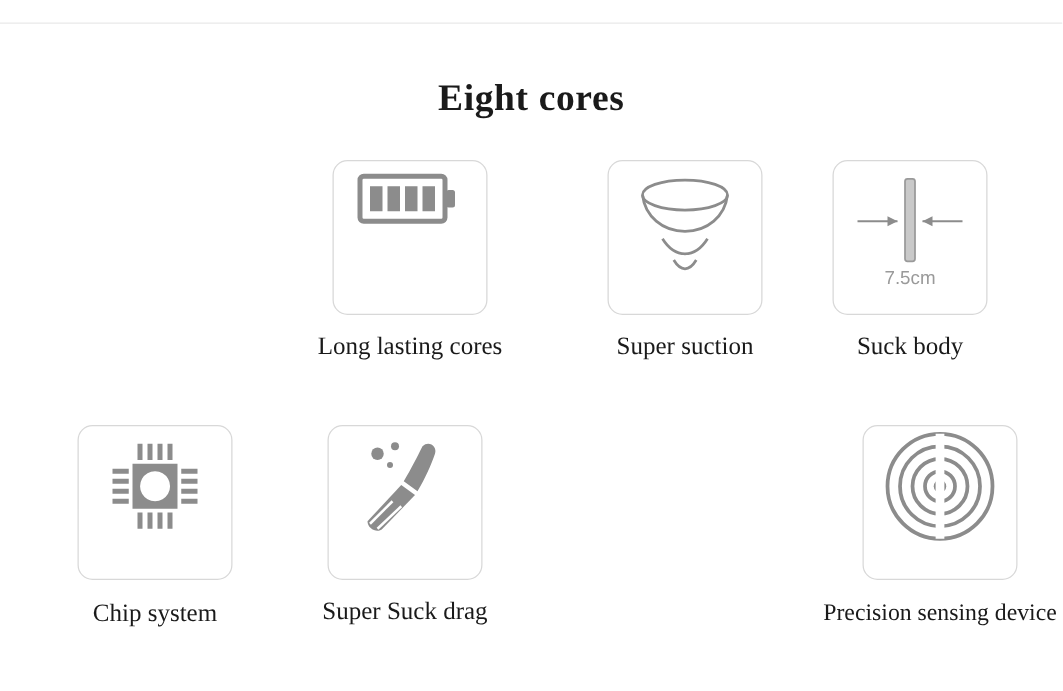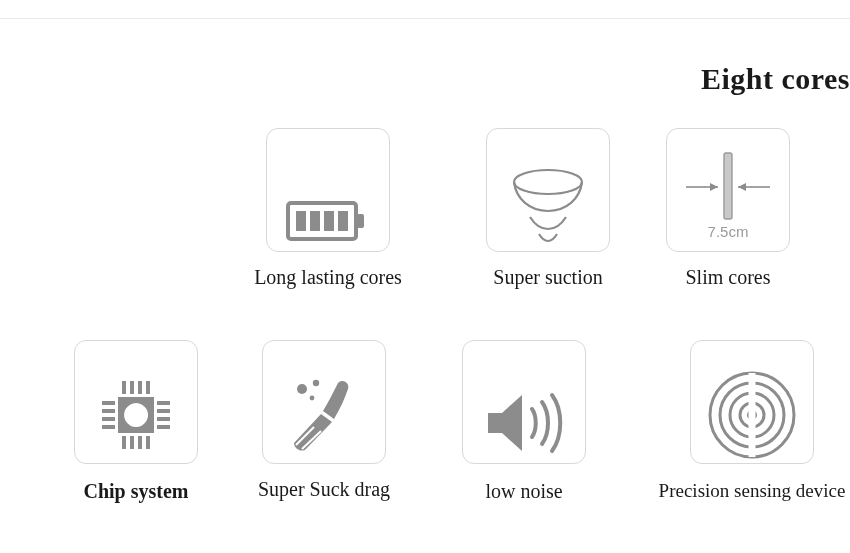--- a/index.html
+++ b/index.html
@@ -21,21 +21,21 @@
     width: 850px;
     height: 18px;
     background: #ffffff;
     border-bottom: 1px solid #e9e9e9;
   }
   .page-title {
     position: absolute;
     top: 62px;
     left: 0;
     width: 850px;
-    text-align: right;
+    text-align: center;
     font-family: "Liberation Serif", serif;
     font-size: 30px;
     font-weight: bold;
     color: #1a1a1a;
     letter-spacing: 0.5px;
   }
   .grid {
     position: absolute;
     top: 128px;
     left: 0;
@@ -52,41 +52,41 @@
   }
   .tile {
     width: 124px;
     height: 124px;
     margin: 0 auto;
     border: 1px solid #d8d8d8;
     border-radius: 12px;
     background: #ffffff;
     box-sizing: border-box;
     display: flex;
-    align-items: flex-end;
+    align-items: flex-start;
     justify-content: center;
     position: relative;
   }
   .caption {
     margin-top: 14px;
     font-family: "Liberation Serif", serif;
     font-size: 20px;
     color: #1a1a1a;
     white-space: nowrap;
   }
   .cap-wide {
     font-size: 19px;
   }
   
   .c0 { left: 24px; }
   .c1 { left: 228px; }
   .c2 { left: 448px; }
   .c3 { left: 628px; }
 
-  .r2c0 { left: 36px; font-weight: bold; }
+  .r2c0 { left: 24px; }
   .r2c1 { left: 224px; }
   .r2c2 { left: 424px; }
   .r2c3 { left: 652px; }
   .caption-down { margin-top: 16px; }
 
   svg { display: block; }
 </style>
 </head>
 <body>
 
@@ -129,21 +129,21 @@
       <div class="tile">
         <svg width="112" height="112" viewBox="0 0 112 112">
           <rect x="52" y="14" width="8" height="66" rx="2" fill="#c9c9c9" stroke="#9a9a9a" stroke-width="1.4"></rect>
           <line x1="14" y1="48" x2="46" y2="48" stroke="#8c8c8c" stroke-width="1.6"></line>
           <polygon points="46,48 38,44 38,52" fill="#8c8c8c"></polygon>
           <line x1="98" y1="48" x2="66" y2="48" stroke="#8c8c8c" stroke-width="1.6"></line>
           <polygon points="66,48 74,44 74,52" fill="#8c8c8c"></polygon>
           <text x="56" y="98" text-anchor="middle" font-family="Liberation Sans, sans-serif" font-size="15" fill="#9a9a9a">7.5cm</text>
         </svg>
       </div>
-      <div class="caption">Slim cores</div>
+      <div class="caption">Suck body</div>
     </div>
 
   </div>
 
   <div class="row">
 
     <div class="cell r2c0">
       <div class="tile">
         <svg width="96" height="96" viewBox="0 0 96 96">
           <g fill="#8c8c8c">
@@ -181,31 +181,20 @@
             <path d="M45 47 L56 55 L30 82 C26 86 18 82 18 76 Z"></path>
             <path d="M20 78 L38 60" stroke="#ffffff" stroke-width="2" fill="none"></path>
             <path d="M26 82 L45 64" stroke="#ffffff" stroke-width="2" fill="none"></path>
             <path d="M32 85 L51 68" stroke="#ffffff" stroke-width="2" fill="none"></path>
           </g>
         </svg>
       </div>
       <div class="caption">Super Suck drag</div>
     </div>
 
-    <div class="cell r2c2">
-      <div class="tile">
-        <svg width="96" height="80" viewBox="0 0 96 80">
-          <path d="M12 30 L26 30 L46 12 L46 68 L26 50 L12 50 Z" fill="#8c8c8c"></path>
-          <path d="M56 26 C61 33 61 47 56 54" fill="none" stroke="#8c8c8c" stroke-width="4" stroke-linecap="round"></path>
-          <path d="M66 19 C74 30 74 50 66 61" fill="none" stroke="#8c8c8c" stroke-width="4" stroke-linecap="round"></path>
-          <path d="M76 12 C87 27 87 53 76 68" fill="none" stroke="#8c8c8c" stroke-width="4" stroke-linecap="round"></path>
-        </svg>
-      </div>
-      <div class="caption caption-down">low noise</div>
-    </div>
 
     <div class="cell r2c3">
       <div class="tile">
         <svg width="96" height="96" viewBox="0 0 96 96">
           <g fill="none" stroke="#8c8c8c" stroke-width="3">
             <circle cx="48" cy="48" r="12"></circle>
             <circle cx="48" cy="48" r="22"></circle>
             <circle cx="48" cy="48" r="32"></circle>
             <circle cx="48" cy="48" r="42"></circle>
           </g>

